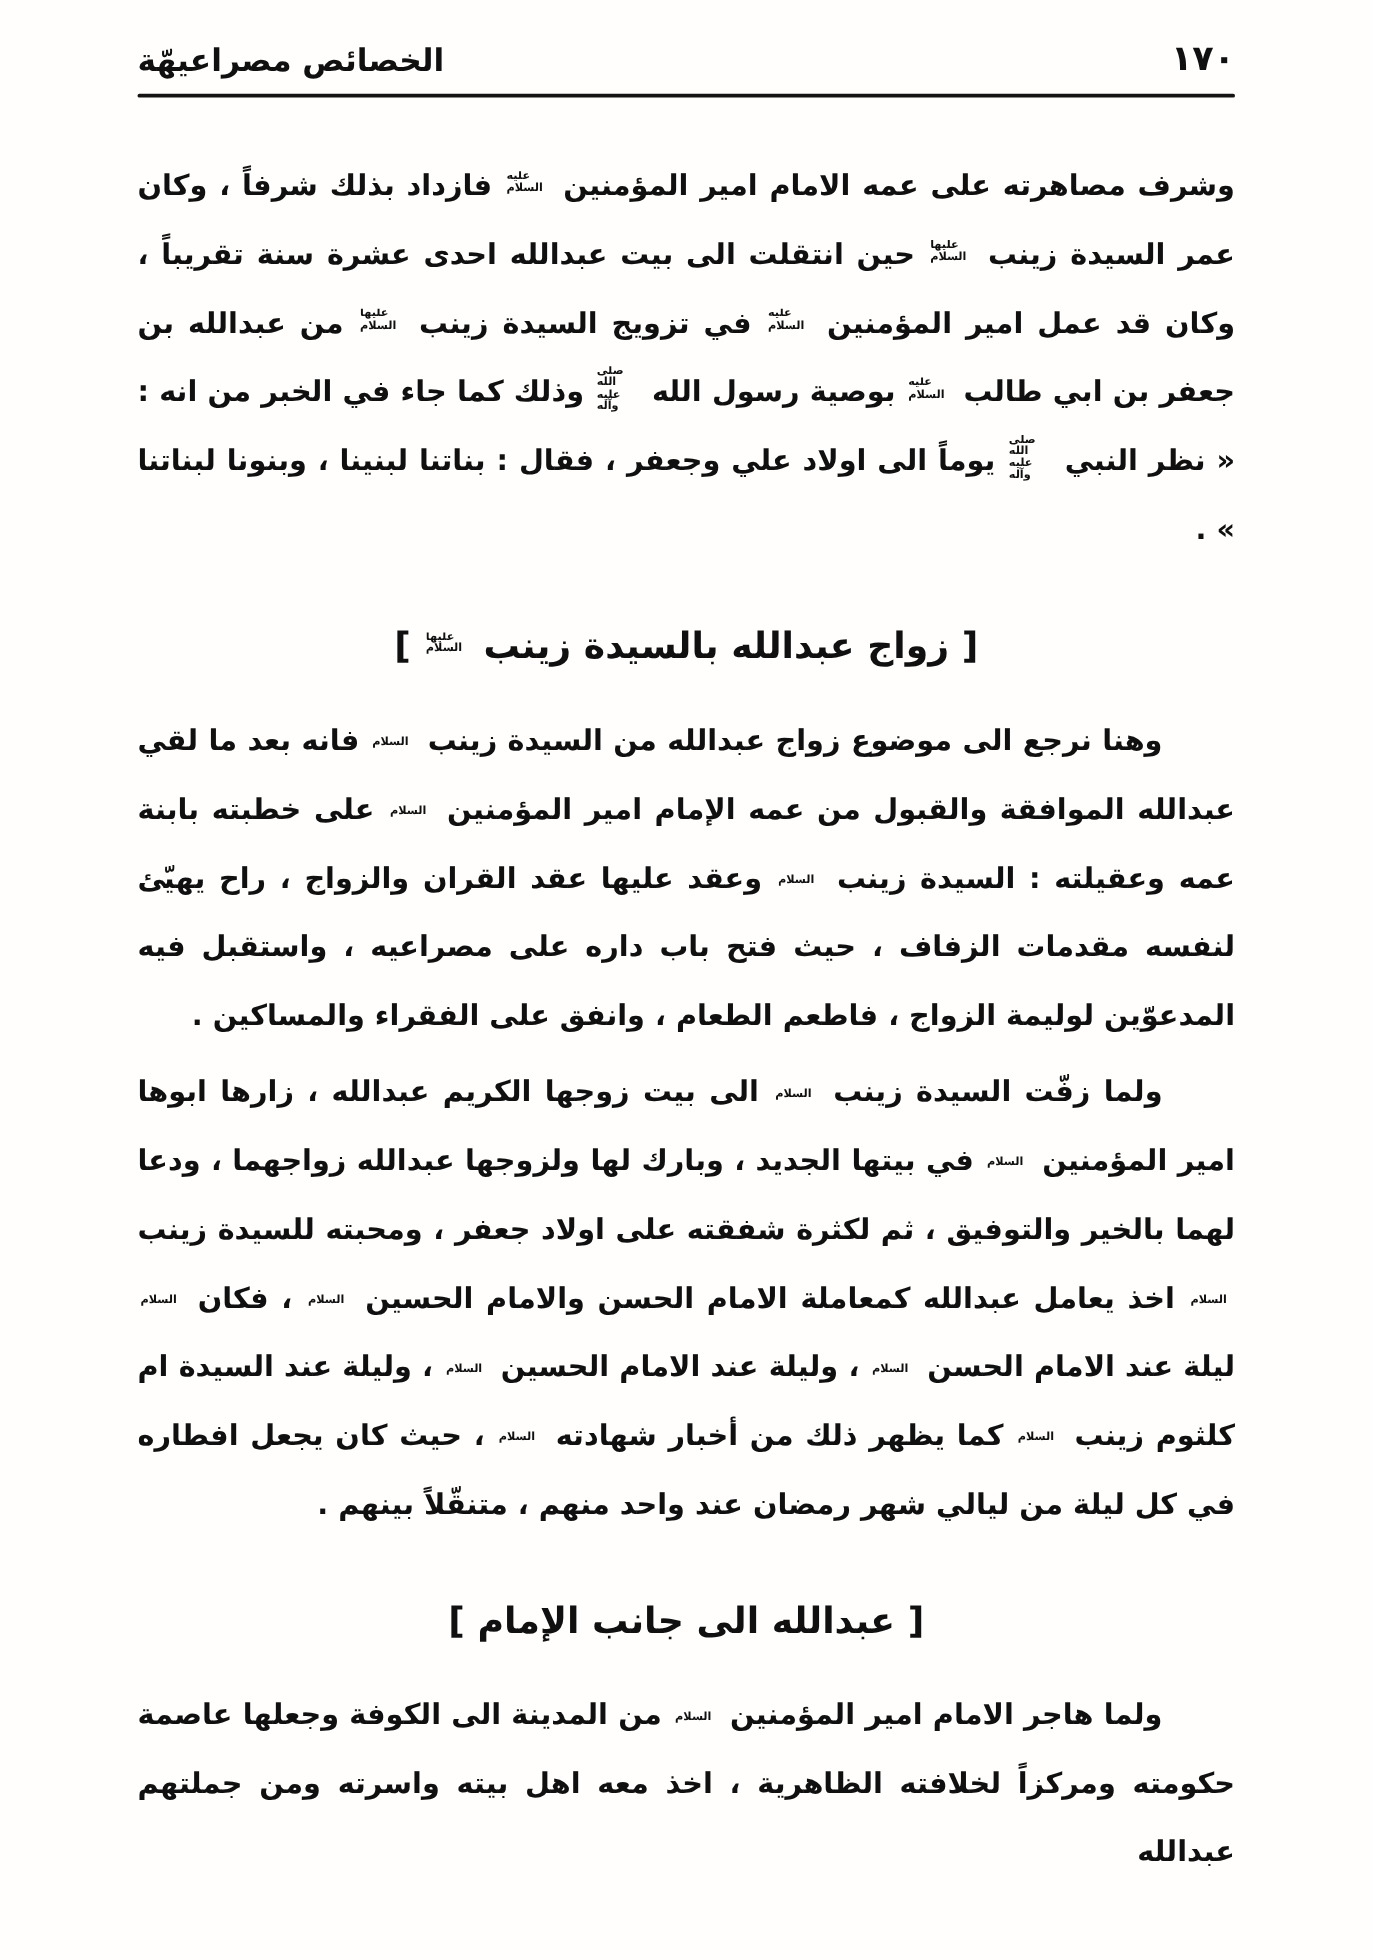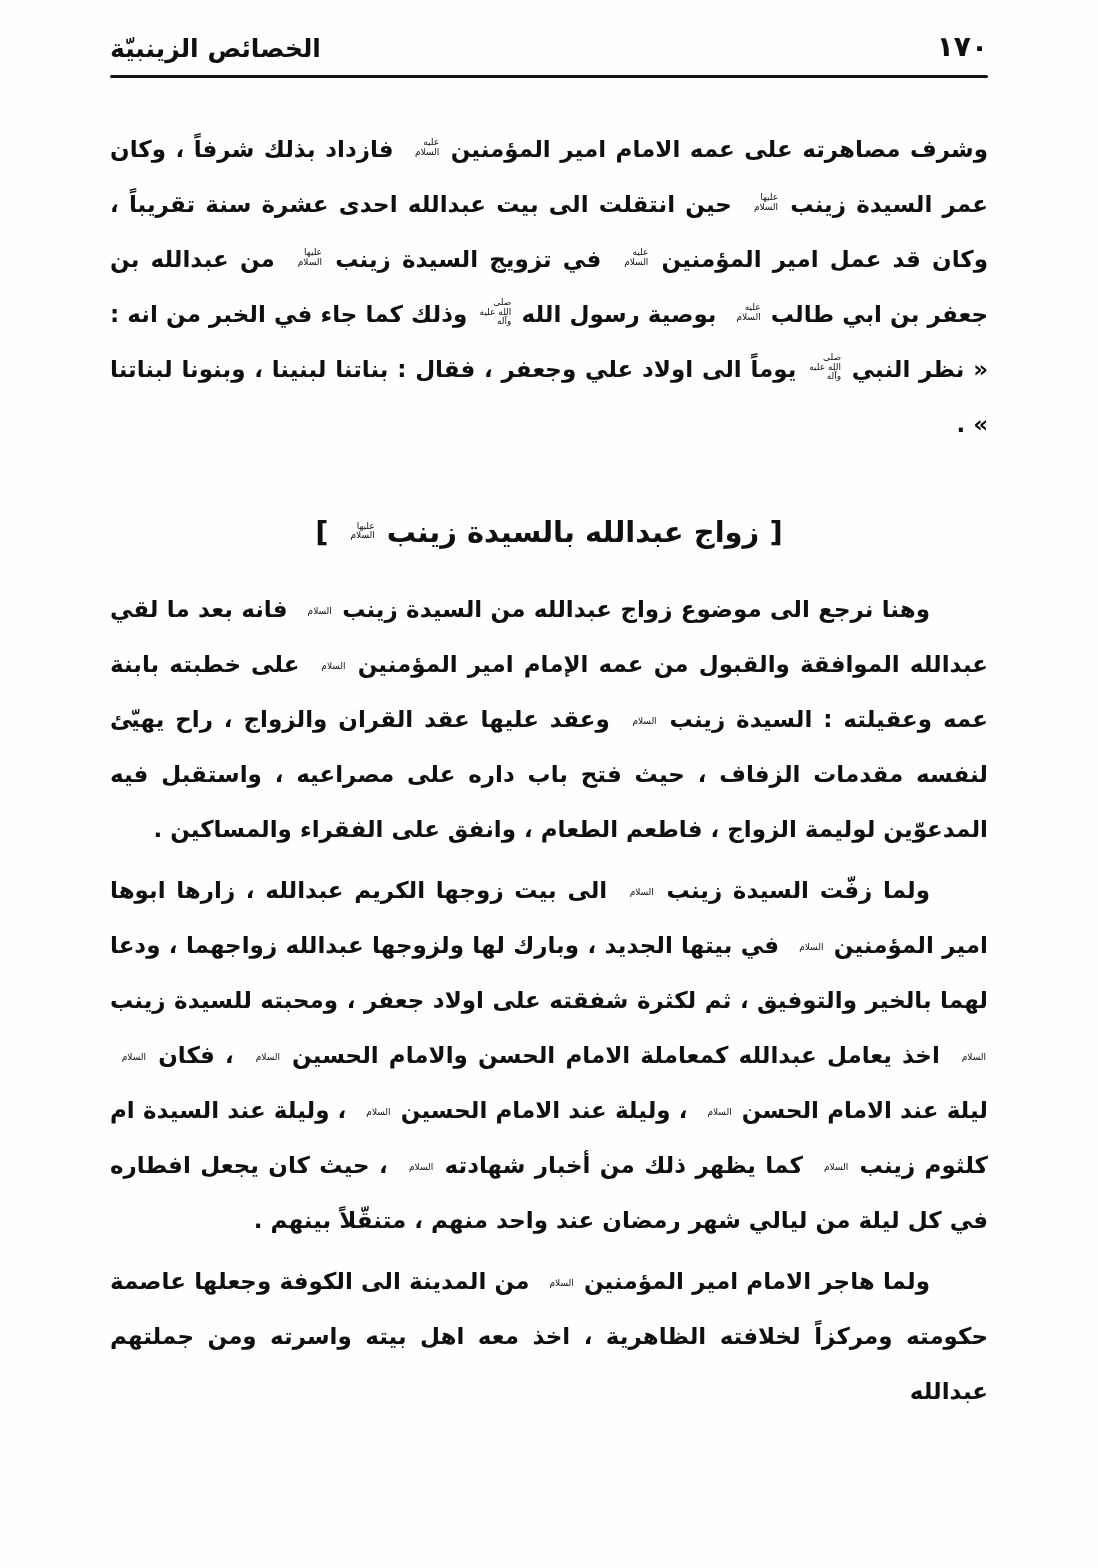--- a/index.html
+++ b/index.html
@@ -52,52 +52,53 @@
     margin: 0 0 6px 0;
   }
   .body-text p.paragraph.indent {
     text-indent: 58px;
   }
   h2.heading {
     text-align: center;
     font-size: 29px;
     font-weight: bold;
     line-height: 1.3;
-    margin: 62px 0 30px 0;
+    margin: 46px 0 30px 0;
   }
   
   .honorific {
     display: inline-block;
     width: 34px;
     font-size: 9px;
-    font-weight: normal;
+    font-weight: bold;
     line-height: 1.05;
-    text-align: right;
+    text-align: left;
     vertical-align: middle;
     margin: 0 2px;
     transform: translateY(-3px);
     white-space: normal;
     overflow: hidden;
     max-height: 40px;
   }
 </style>
 </head>
 <body>
 
 <div class="page">
 
   <header>
     <div class="header-row">
       <span class="page-number">١٧٠</span>
-      <span class="book-title">الخصائص الزينبيّة</span>
+      <span class="book-title">الخصائص مصراعيهّة</span>
     </div>
     <div class="header-rule"></div>
   </header>
 
   <main class="body-text" id="content">
       <p class="paragraph">وشرف مصاهرته على عمه الامام امير المؤمنين <span class="honorific">عليه السلام</span> فازداد بذلك شرفاً ، وكان عمر السيدة زينب <span class="honorific">عليها السلام</span> حين انتقلت الى بيت عبدالله احدى عشرة سنة تقريباً ، وكان قد عمل امير المؤمنين <span class="honorific">عليه السلام</span> في تزويج السيدة زينب <span class="honorific">عليها السلام</span> من عبدالله بن جعفر بن ابي طالب <span class="honorific">عليه السلام</span> بوصية رسول الله <span class="honorific">صلى الله عليه وآله</span> وذلك كما جاء في الخبر من انه : « نظر النبي <span class="honorific">صلى الله عليه وآله</span> يوماً الى اولاد علي وجعفر ، فقال : بناتنا لبنينا ، وبنونا لبناتنا » .</p>
       <h2 class="heading">[ زواج عبدالله بالسيدة زينب <span class="honorific">عليها السلام</span> ]</h2>
       <p class="paragraph indent">وهنا نرجع الى موضوع زواج عبدالله من السيدة زينب <span class="honorific">عليها السلام</span> فانه بعد ما لقي عبدالله الموافقة والقبول من عمه الإمام امير المؤمنين <span class="honorific">عليه السلام</span> على خطبته بابنة عمه وعقيلته : السيدة زينب <span class="honorific">عليها السلام</span> وعقد عليها عقد القران والزواج ، راح يهيّئ لنفسه مقدمات الزفاف ، حيث فتح باب داره على مصراعيه ، واستقبل فيه المدعوّين لوليمة الزواج ، فاطعم الطعام ، وانفق على الفقراء والمساكين .</p>
       <p class="paragraph indent">ولما زفّت السيدة زينب <span class="honorific">عليها السلام</span> الى بيت زوجها الكريم عبدالله ، زارها ابوها امير المؤمنين <span class="honorific">عليه السلام</span> في بيتها الجديد ، وبارك لها ولزوجها عبدالله زواجهما ، ودعا لهما بالخير والتوفيق ، ثم لكثرة شفقته على اولاد جعفر ، ومحبته للسيدة زينب <span class="honorific">عليها السلام</span> اخذ يعامل عبدالله كمعاملة الامام الحسن والامام الحسين <span class="honorific">عليهما السلام</span> ، فكان <span class="honorific">عليه السلام</span> ليلة عند الامام الحسن <span class="honorific">عليه السلام</span> ، وليلة عند الامام الحسين <span class="honorific">عليه السلام</span> ، وليلة عند السيدة ام كلثوم زينب <span class="honorific">عليها السلام</span> كما يظهر ذلك من أخبار شهادته <span class="honorific">عليه السلام</span> ، حيث كان يجعل افطاره في كل ليلة من ليالي شهر رمضان عند واحد منهم ، متنقّلاً بينهم .</p>
+      <h2 class="heading">[ عبدالله الى جانب الإمام ]</h2>
       <p class="paragraph indent">ولما هاجر الامام امير المؤمنين <span class="honorific">عليه السلام</span> من المدينة الى الكوفة وجعلها عاصمة حكومته ومركزاً لخلافته الظاهرية ، اخذ معه اهل بيته واسرته ومن جملتهم عبدالله</p>
     </main>
 
 </div>
 
 </body></html>

